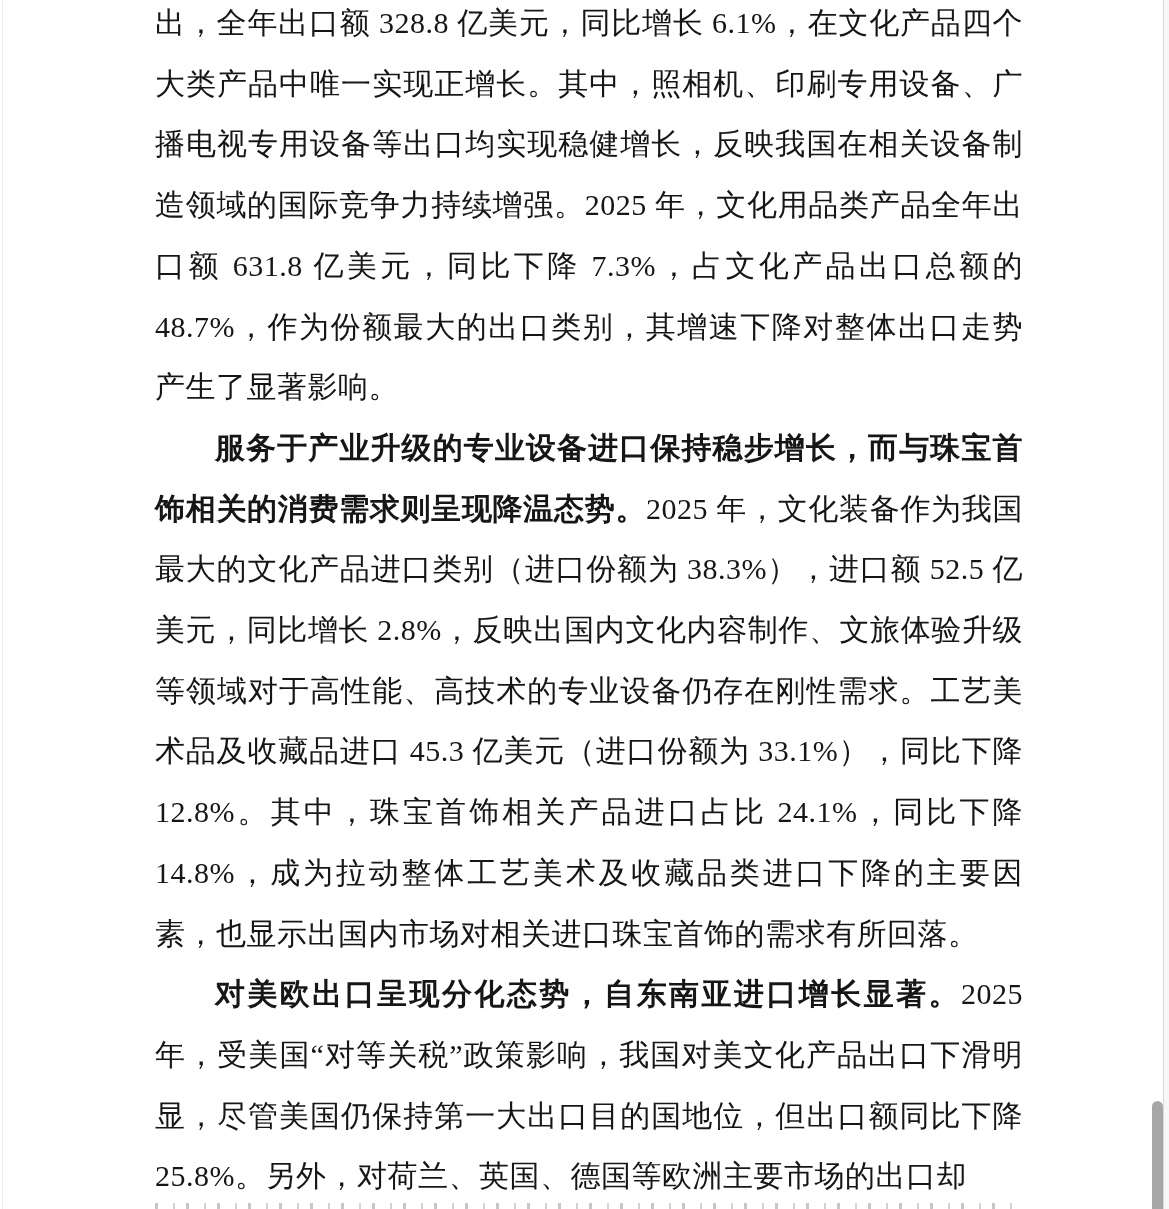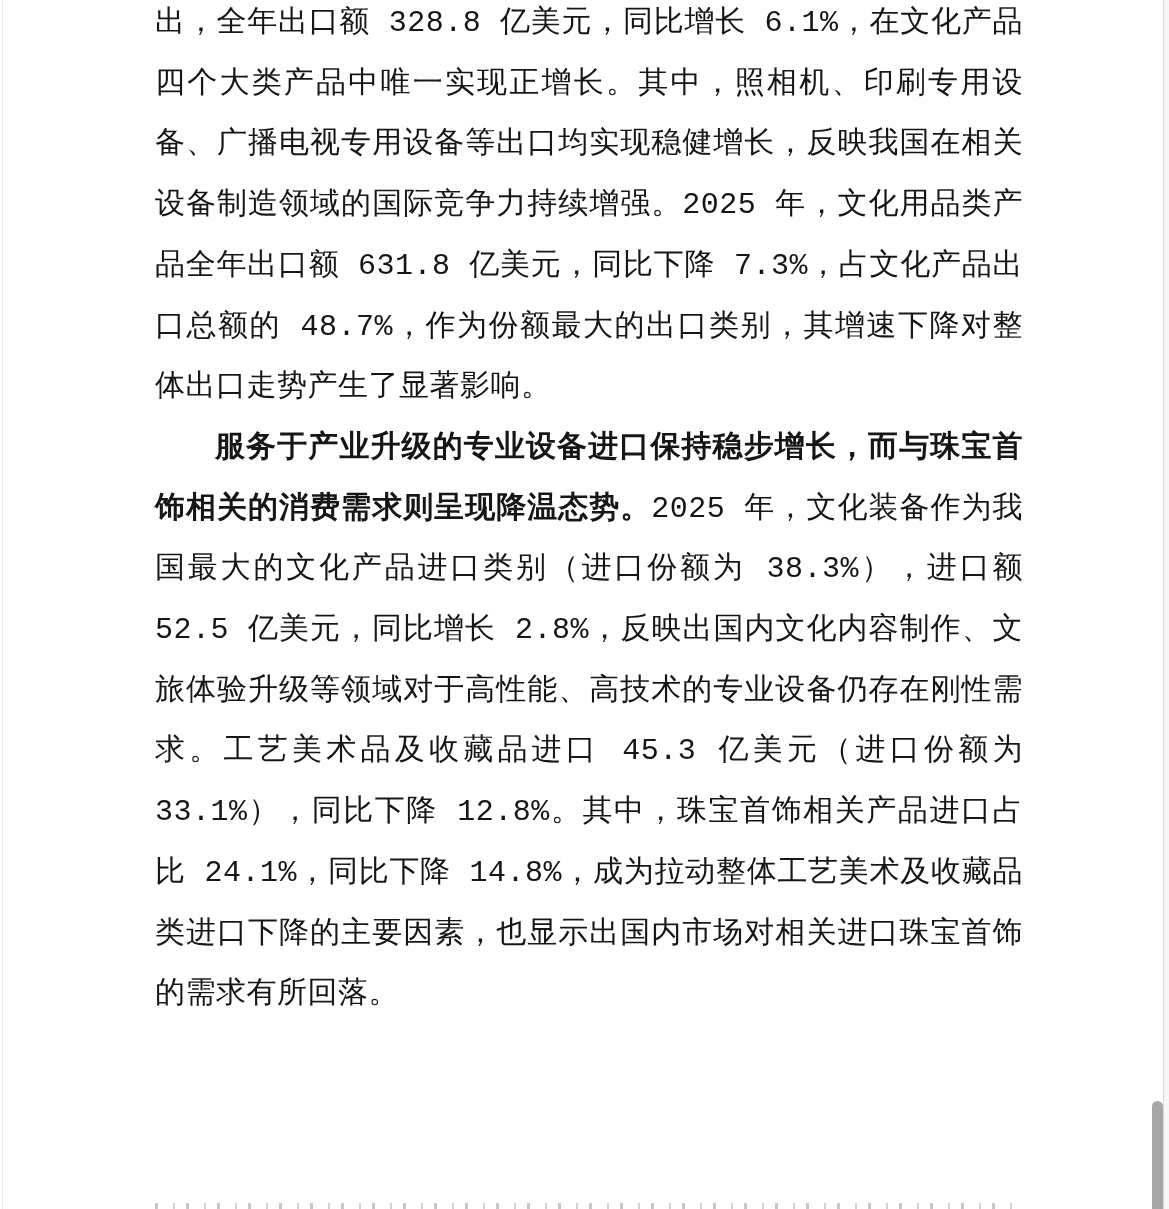--- a/index.html
+++ b/index.html
@@ -8,21 +8,21 @@
     width: 1169px;
     height: 1209px;
     overflow: hidden;
     background: #ffffff;
   }
   .page {
     position: relative;
     width: 1169px;
     height: 994px;
     background: #ffffff;
-    font-family: Liberation Mono, monospace;
+    font-family: Liberation Serif, serif;
   }
   .border-left {
     position: absolute;
     left: 2px; top: 0;
     width: 1px; height: 1209px;
     background: #ececec;
   }
   .border-right {
     position: absolute;
     left: 1163px; top: 0;
@@ -87,20 +87,21 @@
 <div class="page">
 
   <div class="border-left"></div>
 
   <div class="content">
 
     <p class="para"><span>出，全年出口额 328.8 亿美元，同比增长 6.1%，在文化产品四个大类产品中唯一实现正增长。其中，照相机、印刷专用设备、广播电视专用设备等出口均实现稳健增长，反映我国在相关设备制造领域的国际竞争力持续增强。2025 年，文化用品类产品全年出口额 631.8 亿美元，同比下降 7.3%，占文化产品出口总额的 48.7%，作为份额最大的出口类别，其增速下降对整体出口走势产生了显著影响。</span></p>
 
     <p class="para indent"><b>服务于产业升级的专业设备进口保持稳步增长，而与珠宝首饰相关的消费需求则呈现降温态势。</b><span>2025 年，文化装备作为我国最大的文化产品进口类别（进口份额为 38.3%），进口额 52.5 亿美元，同比增长 2.8%，反映出国内文化内容制作、文旅体验升级等领域对于高性能、高技术的专业设备仍存在刚性需求。工艺美术品及收藏品进口 45.3 亿美元（进口份额为 33.1%），同比下降 12.8%。其中，珠宝首饰相关产品进口占比 24.1%，同比下降 14.8%，成为拉动整体工艺美术及收藏品类进口下降的主要因素，也显示出国内市场对相关进口珠宝首饰的需求有所回落。</span></p>
 
+    <p class="para indent"><b>对美欧出口呈现分化态势，自东南亚进口增长显著。</b><span>2025 年，受美国“对等关税”政策影响，我国对美文化产品出口下滑明显，尽管美国仍保持第一大出口目的国地位，但出口额同比下降 25.8%。另外，对荷兰、英国、德国等欧洲主要市场的出口却</span></p>
 
   </div>
 
   <div class="clipped-next-line"></div>
 
   <div class="border-right"></div>
   <div class="right-strip"></div>
 
   <div class="scroll-thumb"></div>
 

